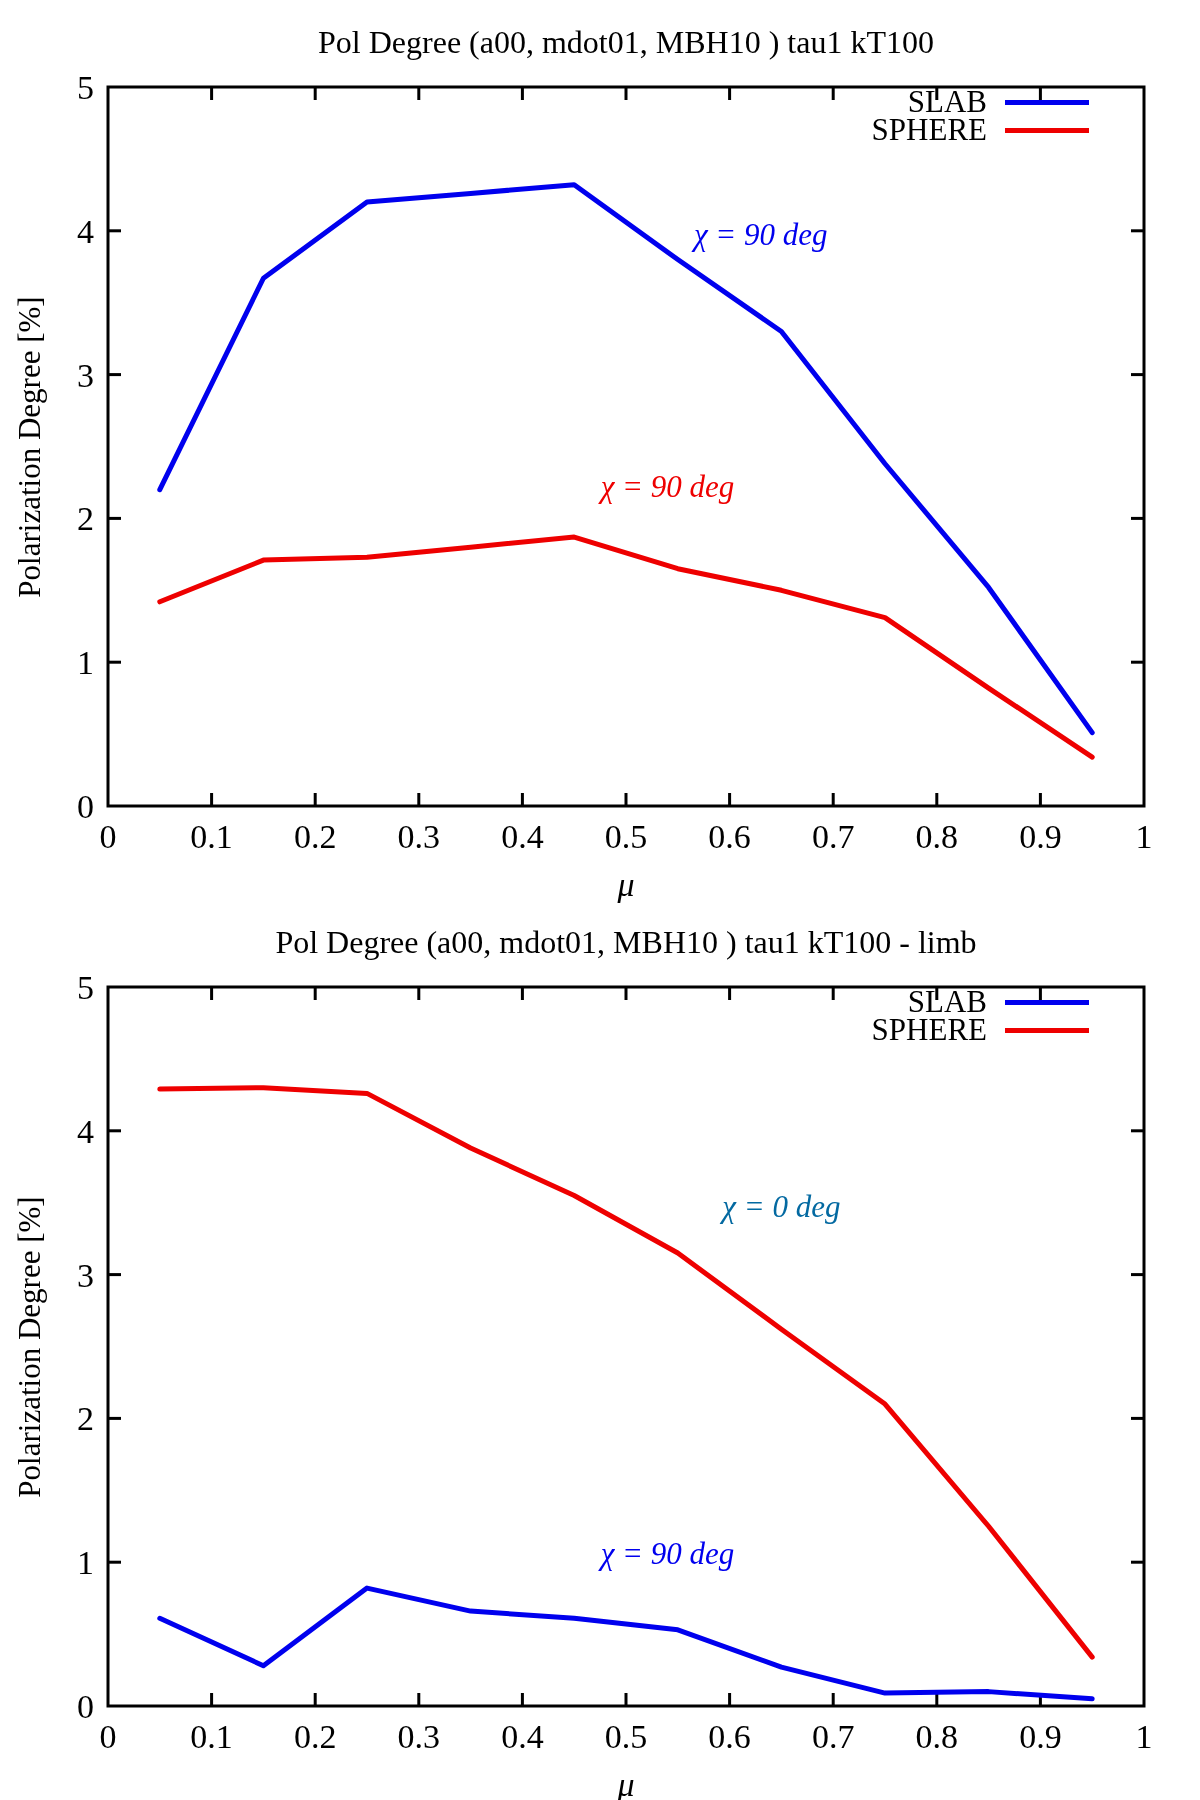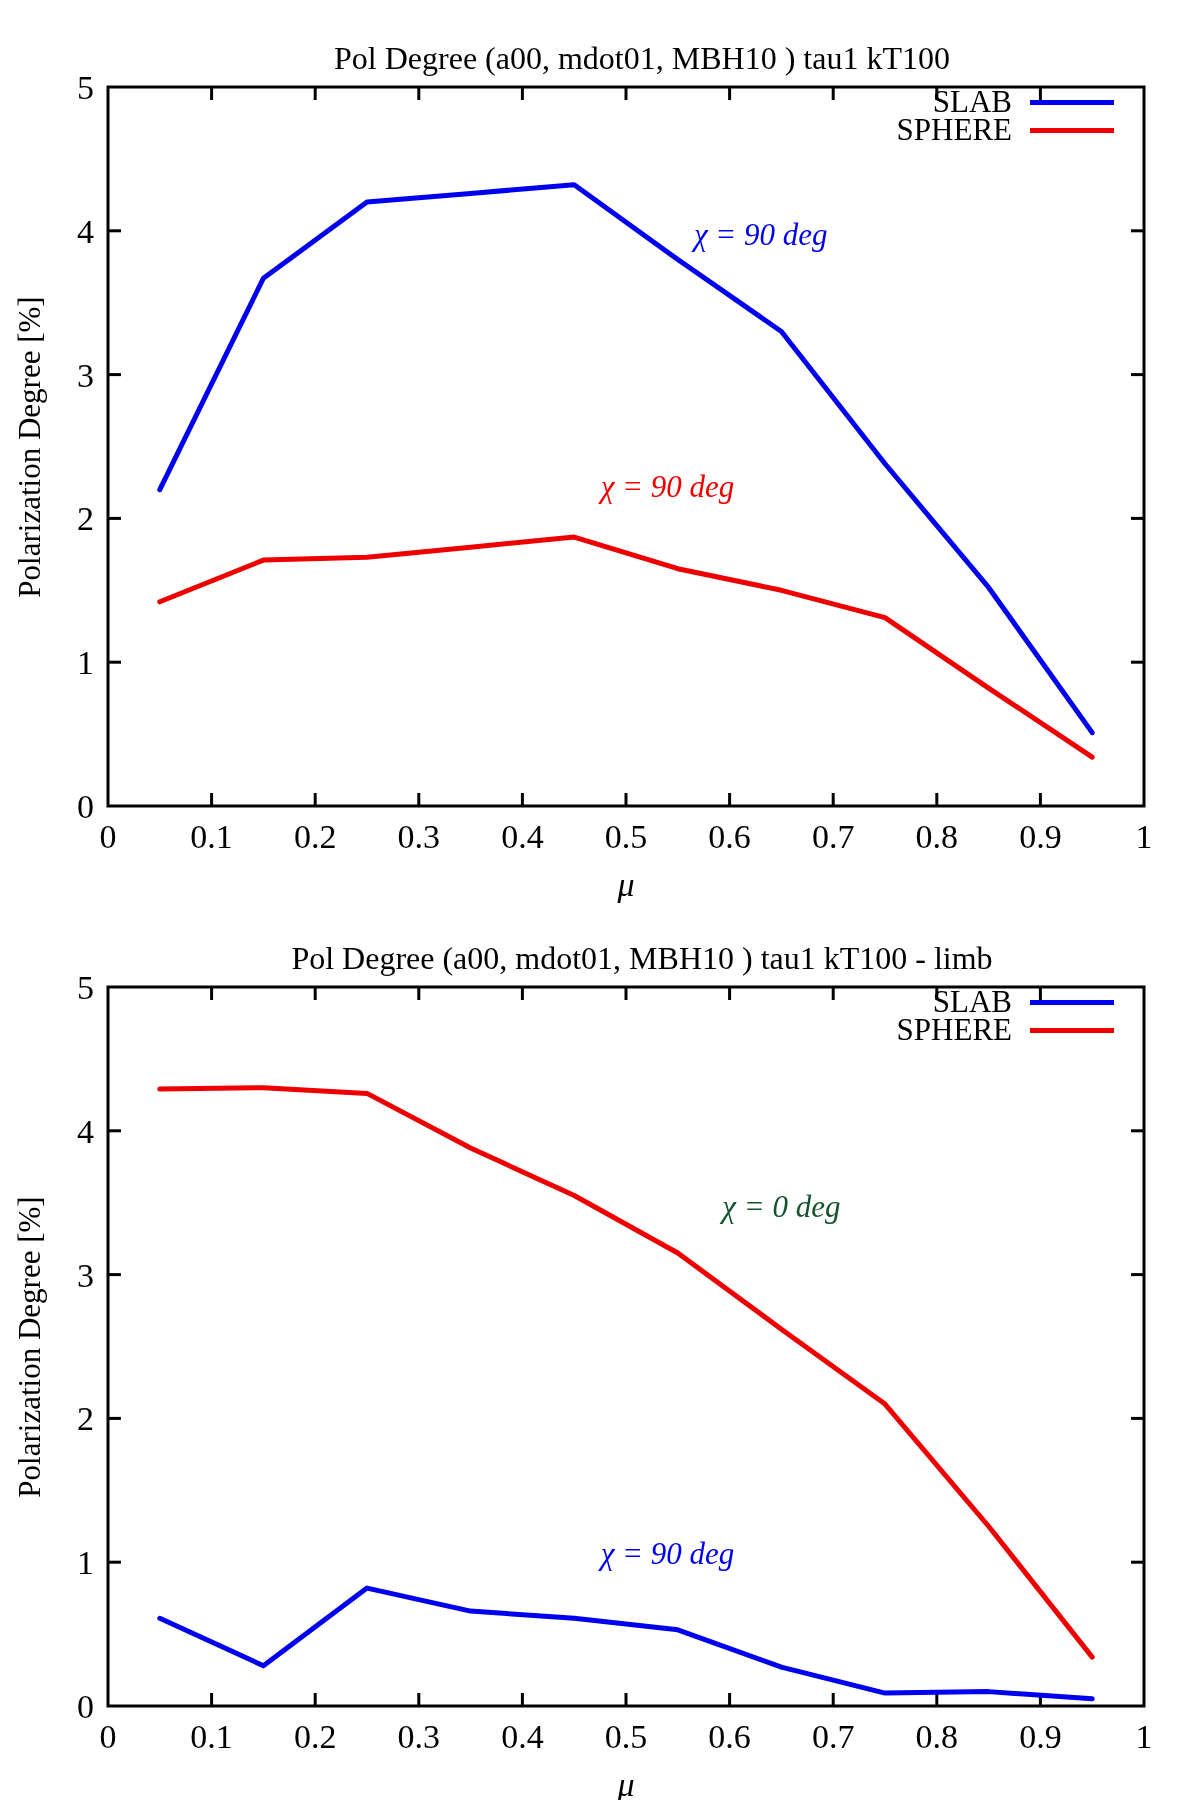--- a/index.html
+++ b/index.html
@@ -3,27 +3,27 @@
 <meta charset="utf-8">
 <style>
   html,body{margin:0;padding:0;background:#ffffff;}
   .page{position:relative;width:1200px;height:1800px;background:#ffffff;
         font-family:"Liberation Serif","DejaVu Serif",serif;color:#000;}
   .chart-block{position:absolute;left:0;width:1200px;height:900px;}
   #chart-block-0{top:0;}
   #chart-block-1{top:900px;}
   .chart-svg{position:absolute;left:0;top:0;}
   .chart-svg text{font-family:"Liberation Serif","DejaVu Serif",serif;fill:#000;}
-  .chart-title{position:absolute;left:108px;width:1036px;top:24px;margin:16px;
+  .chart-title{position:absolute;left:108px;width:1036px;top:24px;margin:0;
                font-size:32px;font-weight:normal;text-align:center;white-space:nowrap;}
   .xlabel{position:absolute;left:108px;width:1036px;top:866px;text-align:center;
           font-size:34px;font-style:italic;}
   .ylabel{position:absolute;left:30px;top:447px;transform:translate(-50%,-50%) rotate(-90deg);
           font-size:31px;white-space:nowrap;}
-  .legend{position:absolute;left:812px;top:88px;width:302px;}
+  .legend{position:absolute;left:787px;top:88px;width:302px;}
   .legend-row{display:flex;align-items:center;height:28px;}
   .legend-label{display:inline-block;width:200px;text-align:right;font-size:31px;line-height:28px;}
   .legend-line{display:inline-block;margin-left:18px;width:84px;height:5px;background:#000;}
   .annotation{position:absolute;transform:translate(-50%,-50%);font-size:31px;white-space:nowrap;font-style:italic;}
 </style>
 </head>
 <body>
 
 <div class="page">
 
@@ -149,16 +149,16 @@
       <div class="legend-row">
         <span class="legend-label">SLAB</span>
         <span class="legend-line" style="background: rgb(0, 0, 238);"></span>
       </div>
       <div class="legend-row">
         <span class="legend-label">SPHERE</span>
         <span class="legend-line" style="background: rgb(238, 0, 0);"></span>
       </div>
     </div>
     <div class="annotation" style="left: 667.44px; top: 653.572px; color: rgb(0, 0, 238);">χ = 90 deg</div>
-    <div class="annotation" style="left: 781.4px; top: 307.014px; color: #14532d;">χ = 0 deg</div>
+    <div class="annotation" style="left: 781.4px; top: 307.014px; color: #0369a1;">χ = 0 deg</div>
   </section>
 
 </div>
 
 </body></html>

